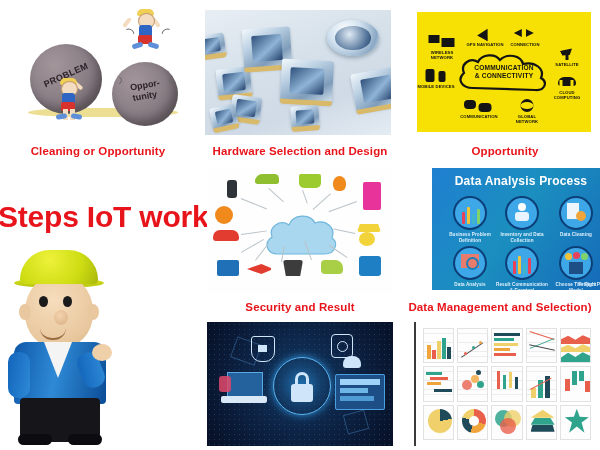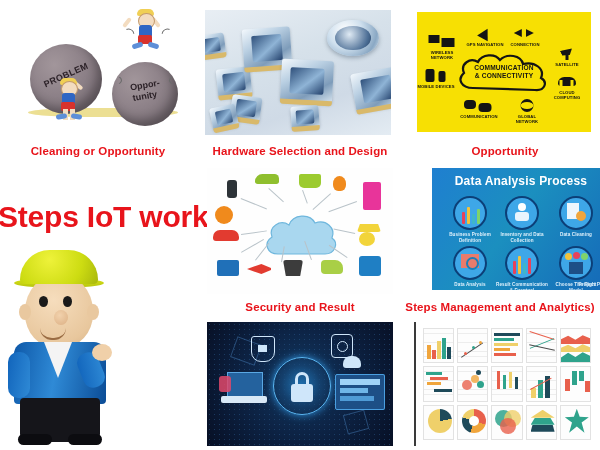--- a/index.html
+++ b/index.html
@@ -387,21 +387,21 @@
         <span style="position:absolute;left:4px;top:5px;width:7px;height:7px;border-radius:50%;background:#f3c23b;display:block;"></span>
         <span style="position:absolute;left:12px;top:4px;width:7px;height:7px;border-radius:50%;background:#e8425a;display:block;"></span>
         <span style="position:absolute;left:20px;top:5px;width:7px;height:7px;border-radius:50%;background:#7fd36a;display:block;"></span>
         <span style="position:absolute;left:8px;top:14px;width:14px;height:12px;background:#1d4f86;display:block;"></span>
       </div>
       <div class="dap-lbl">Choose The Right Model</div>
     </div>
 
     <div class="dap-wm">Project Pro</div>
   </div>
-  <div class="cap" style="left:400px;top:301px;width:200px;">Steps Management and Analytics)</div>
+  <div class="cap" style="left:400px;top:301px;width:200px;">Data Management and Selection)</div>
 
   <div class="panel" id="p6">
     <div class="grid-dots"></div>
     <div class="glow"></div>
     <div class="ring"></div>
     <div class="padlock" style="left:84px;top:62px;width:22px;height:18px;"></div>
     <div class="shackle" style="left:88px;top:50px;width:8px;height:13px;"></div>
 
     <div class="hex" style="left:26px;top:18px;width:24px;height:20px;transform:rotate(20deg);opacity:.45;"></div>
     <div class="hex" style="left:138px;top:90px;width:20px;height:18px;transform:rotate(-15deg);opacity:.45;"></div>

